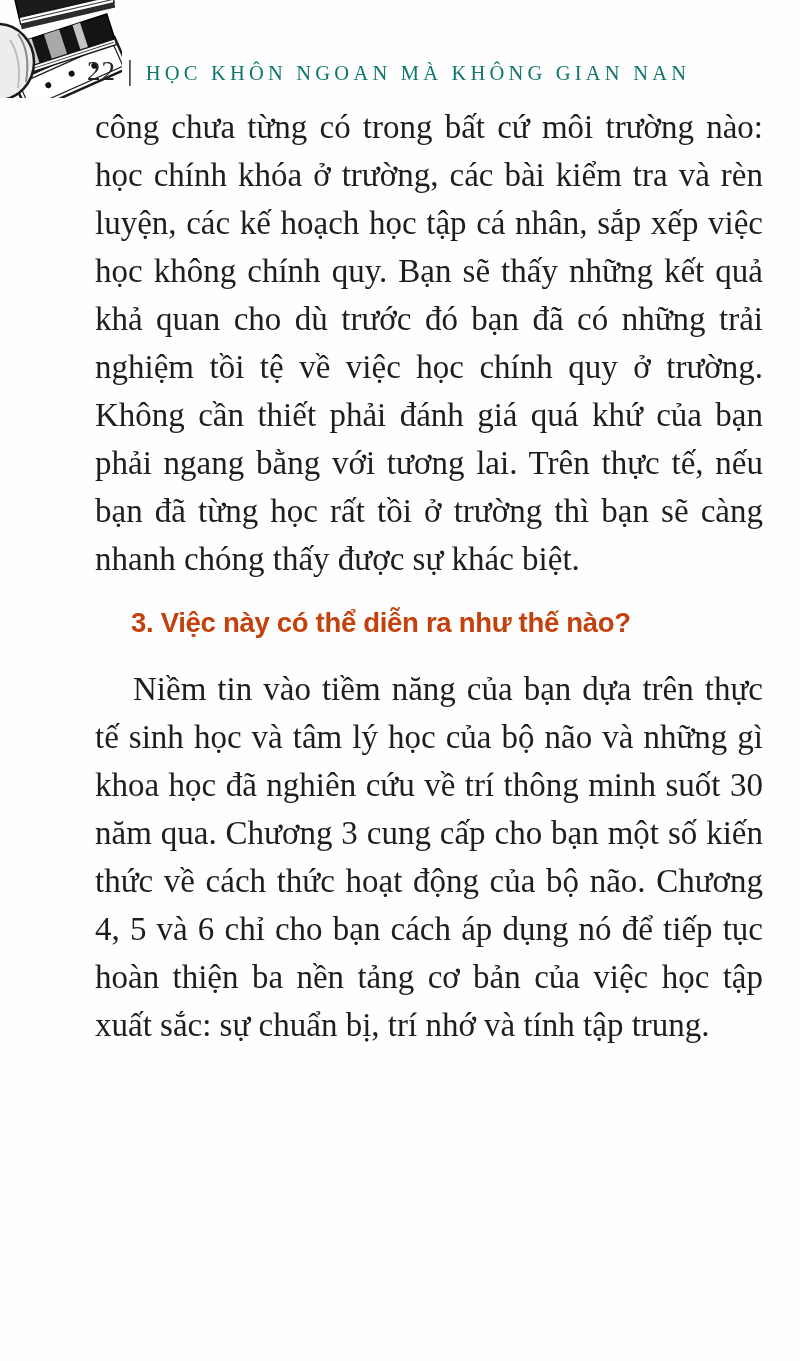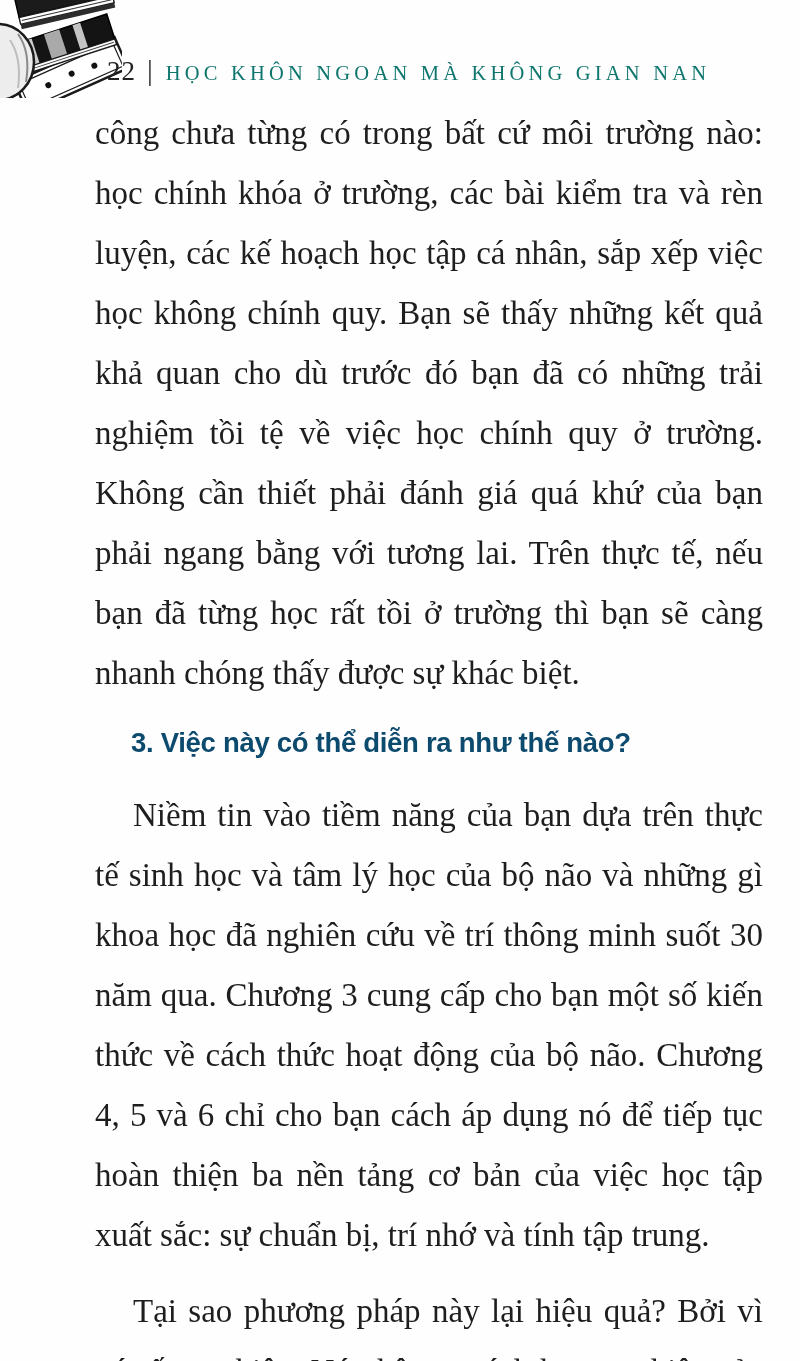--- a/index.html
+++ b/index.html
@@ -19,21 +19,21 @@
     top: 0;
     left: 0;
     width: 122px;
     height: 98px;
   }
 
   
   .running-header {
     position: absolute;
     top: 54px;
-    left: 107px;
+    left: 87px;
     display: flex;
     align-items: baseline;
     white-space: nowrap;
     justify-content: flex-end;
   }
   .page-number {
     font-size: 27px;
     letter-spacing: 1px;
     color: #222;
   }
@@ -53,32 +53,32 @@
   
   .body-text {
     position: absolute;
     left: 95px;
     top: 103px;
     width: 668px;
   }
   .body-text p {
     margin: 0 0 16px 0;
     font-size: 33px;
-    line-height: 60px;
+    line-height: 48px;
     text-align: justify;
     text-justify: inter-word;
   }
   .body-text p.indented { text-indent: 38px; }
 
   .section-heading {
     font-family: "Liberation Sans", "DejaVu Sans", sans-serif;
     font-weight: bold;
     font-size: 27.5px;
     letter-spacing: -0.3px;
-    color: #0c4a6e;
+    color: #c2410c;
     margin: 22px 0 24px 36px;
     line-height: 36px;
   }
 </style>
 </head>
 <body>
 
 <div class="page">
 
   <svg class="illustration" viewBox="0 0 122 98" xmlns="http://www.w3.org/2000/svg" aria-hidden="true">
@@ -119,16 +119,15 @@
   </header>
 
   <main class="body-text">
     <p>công chưa từng có trong bất cứ môi trường nào: học chính khóa ở trường, các bài kiểm tra và rèn luyện, các kế hoạch học tập cá nhân, sắp xếp việc học không chính quy. Bạn sẽ thấy những kết quả khả quan cho dù trước đó bạn đã có những trải nghiệm tồi tệ về việc học chính quy ở trường. Không cần thiết phải đánh giá quá khứ của bạn phải ngang bằng với tương lai. Trên thực tế, nếu bạn đã từng học rất tồi ở trường thì bạn sẽ càng nhanh chóng thấy được sự khác biệt.</p>
 
     <h2 class="section-heading">3. Việc này có thể diễn ra như thế nào?</h2>
 
 
     <p class="indented">Niềm tin vào tiềm năng của bạn dựa trên thực tế sinh học và tâm lý học của bộ não và những gì khoa học đã nghiên cứu về trí thông minh suốt 30 năm qua. Chương 3 cung cấp cho bạn một số kiến thức về cách thức hoạt động của bộ não. Chương 4, 5 và 6 chỉ cho bạn cách áp dụng nó để tiếp tục hoàn thiện ba nền tảng cơ bản của việc học tập xuất sắc: sự chuẩn bị, trí nhớ và tính tập trung.</p>
 
-    <p class="indented">Tại sao phương pháp này lại hiệu quả? Bởi vì nó rất tự nhiên. Nó nhận ra cách học tự nhiên của bạn và giúp bạn tìm lại cách sử dụng nó.</p>
   </main>
 
 </div>
 
 </body></html>

